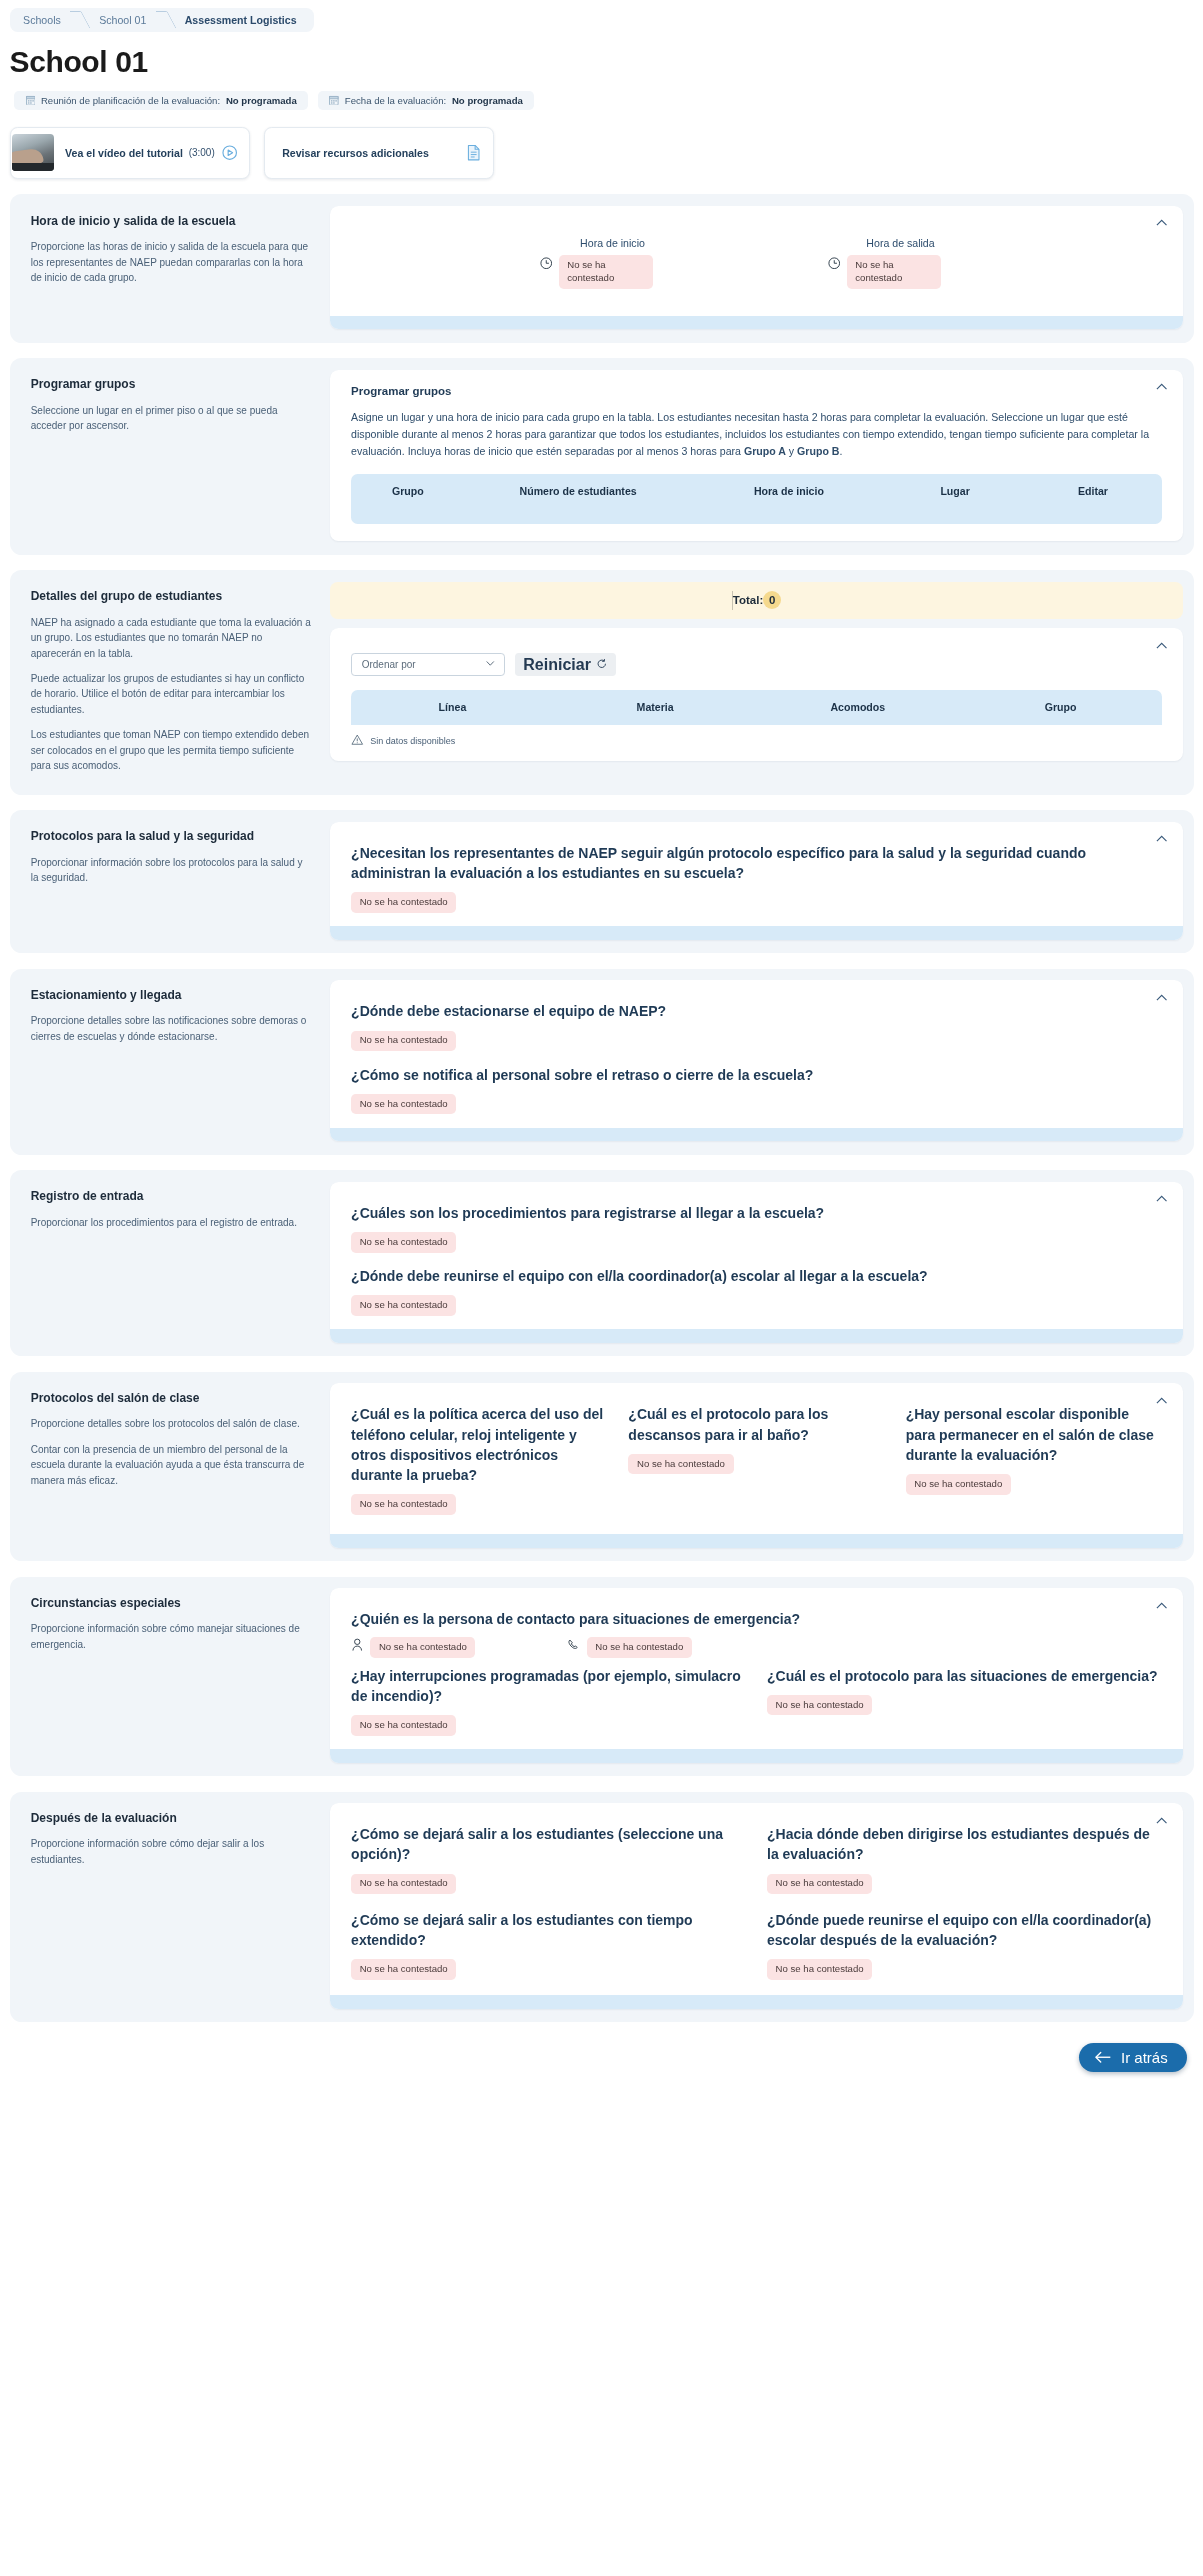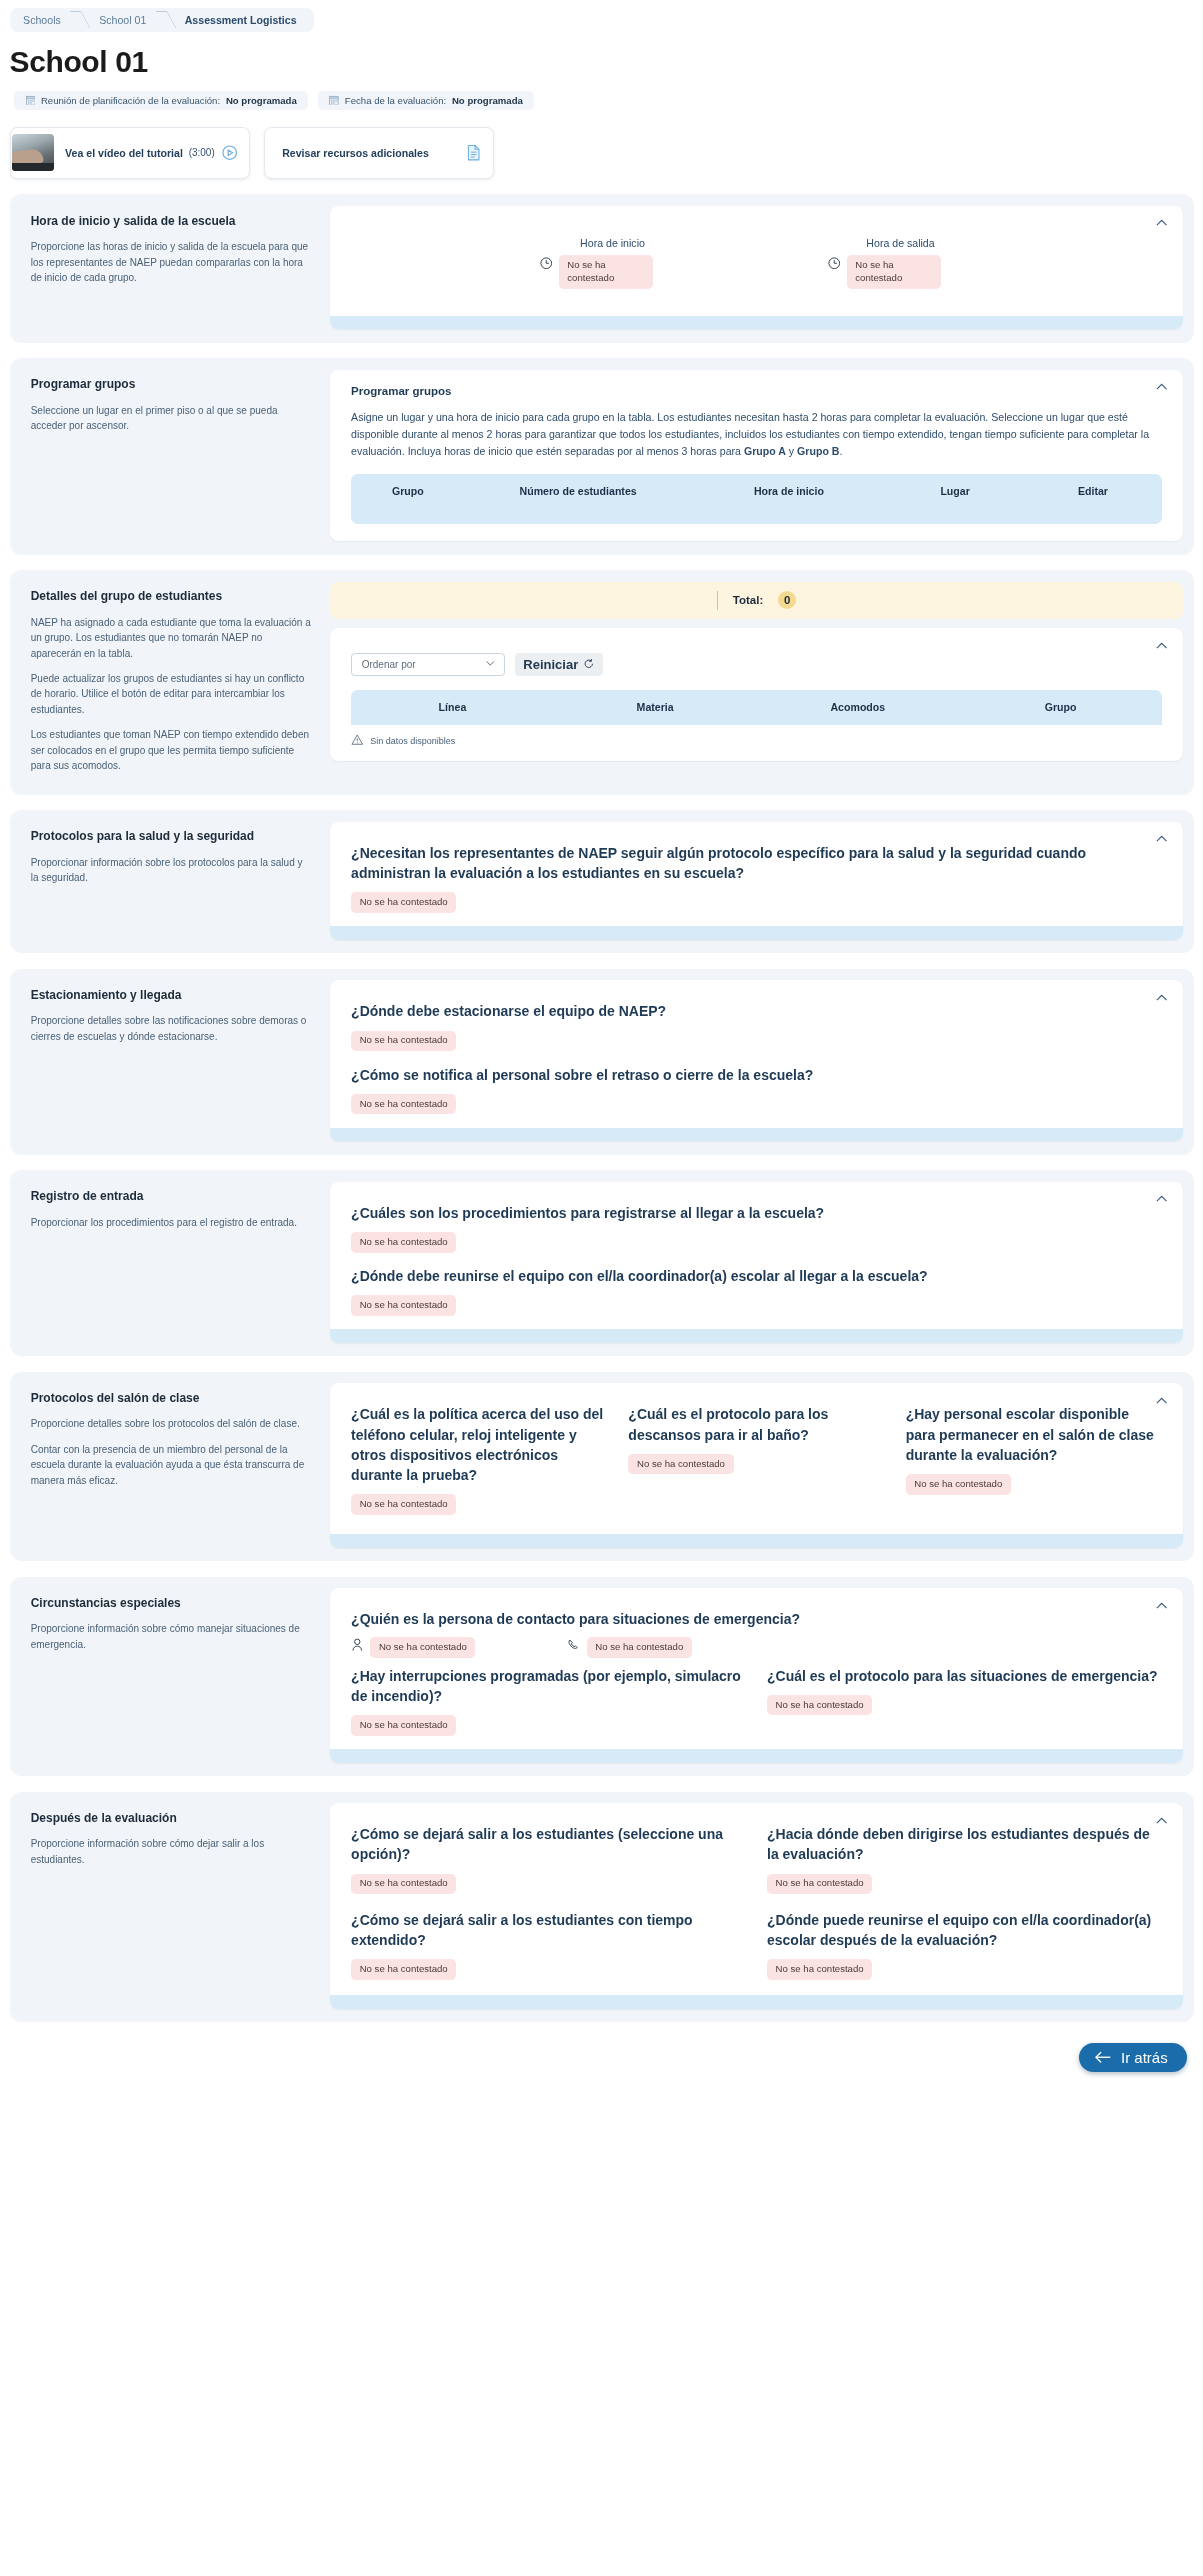--- a/index.html
+++ b/index.html
@@ -175,41 +175,41 @@
   table.tbl thead th:last-child { border-top-right-radius: 6.7px; }
   .tbl-empty-row { height: 15.4px; background: #d7eaf8; border-radius: 0 0 6.7px 6.7px; }
 
   
   .total-banner {
     background: #fdf5e0;
     border-radius: 7.7px;
     height: 37px;
     display:flex; align-items: center; justify-content: center;
   }
-  .total-inner { display:flex; align-items:center; gap: 15px;}
+  .total-inner { display:flex; align-items:center; gap: 0;}
   .total-divider { width: 1px; height: 19px; background: #c8c3b2;}
   .total-txt { font-size: 11.5px; font-weight: 700; color: #1d2b3a;}
   .total-num {
     font-size: 11.5px; font-weight: 700; color: #1d2b3a;
     background: #f5d98e; border-radius: 50%;
     width: 18px; height: 18px; display:inline-flex; align-items:center; justify-content:center;
   }
 
   
   .sort-row { display:flex; align-items:center; gap: 9.6px; margin-bottom: 13.5px;}
   .select {
     width: 154px; height: 23px;
     border: 1px solid #c9d4de; border-radius: 3.8px; background:#fff;
     display:flex; align-items:center; justify-content: space-between;
     padding: 0 7.7px 0 9.6px; font-size: 10px; color:#5d6d7c; cursor:pointer;
   }
   .btn-reset {
     background: #eceff2; border-radius: 3.8px; height: 23px;
     display:flex; align-items:center; gap:4.8px; padding: 0 8.6px;
-    font-size: 13px; font-weight: 700; color:#243a52; cursor:pointer;
+    font-size: 16px; font-weight: 700; color:#243a52; cursor:pointer;
   }
   .nodata { display:flex; align-items:center; gap: 6.7px; padding: 9.6px 0 13.5px 0; font-size: 9px; color:#4a6077;}
 
   
   .cols-3 { display:flex; gap: 21px; }
   .cols-3 > div { flex: 1; }
   .cols-2 { display:flex; gap: 21px; }
   .cols-2 > div { flex: 1; }
 
   

